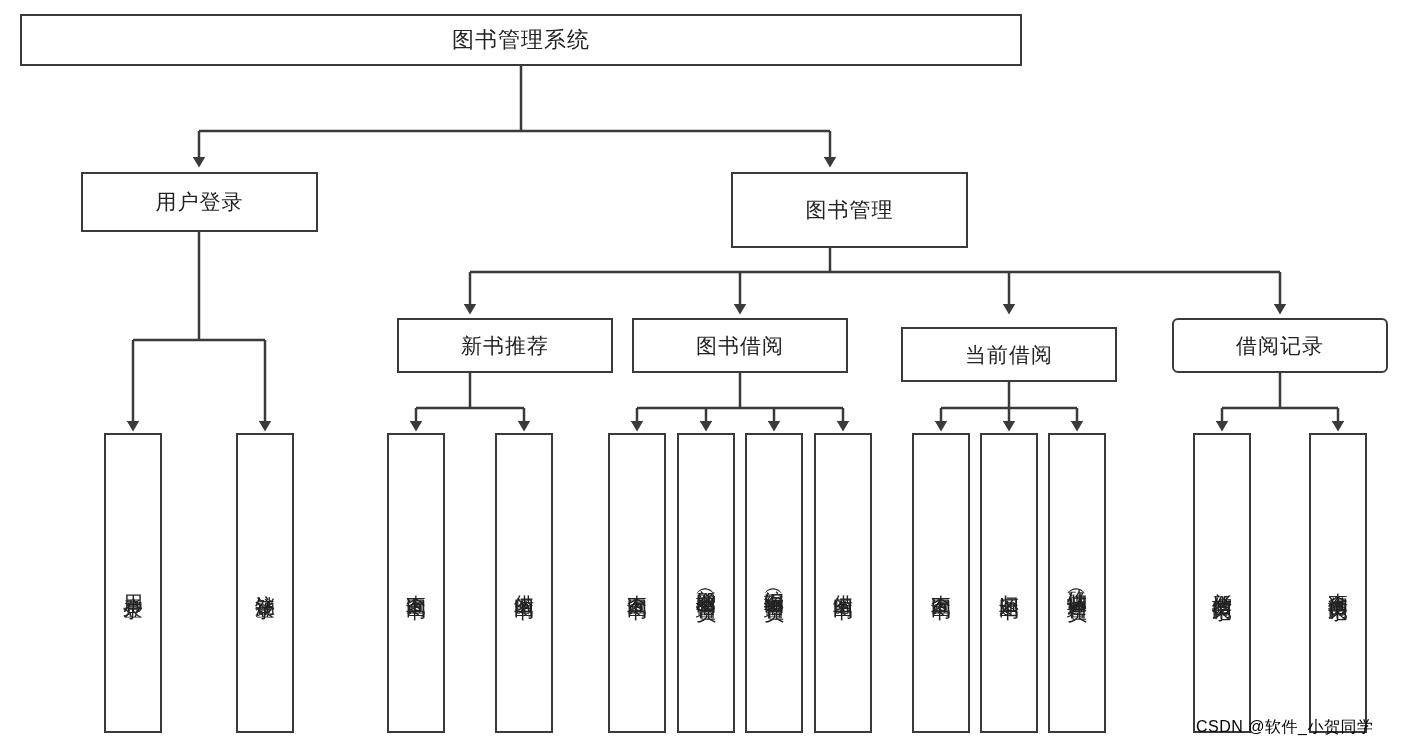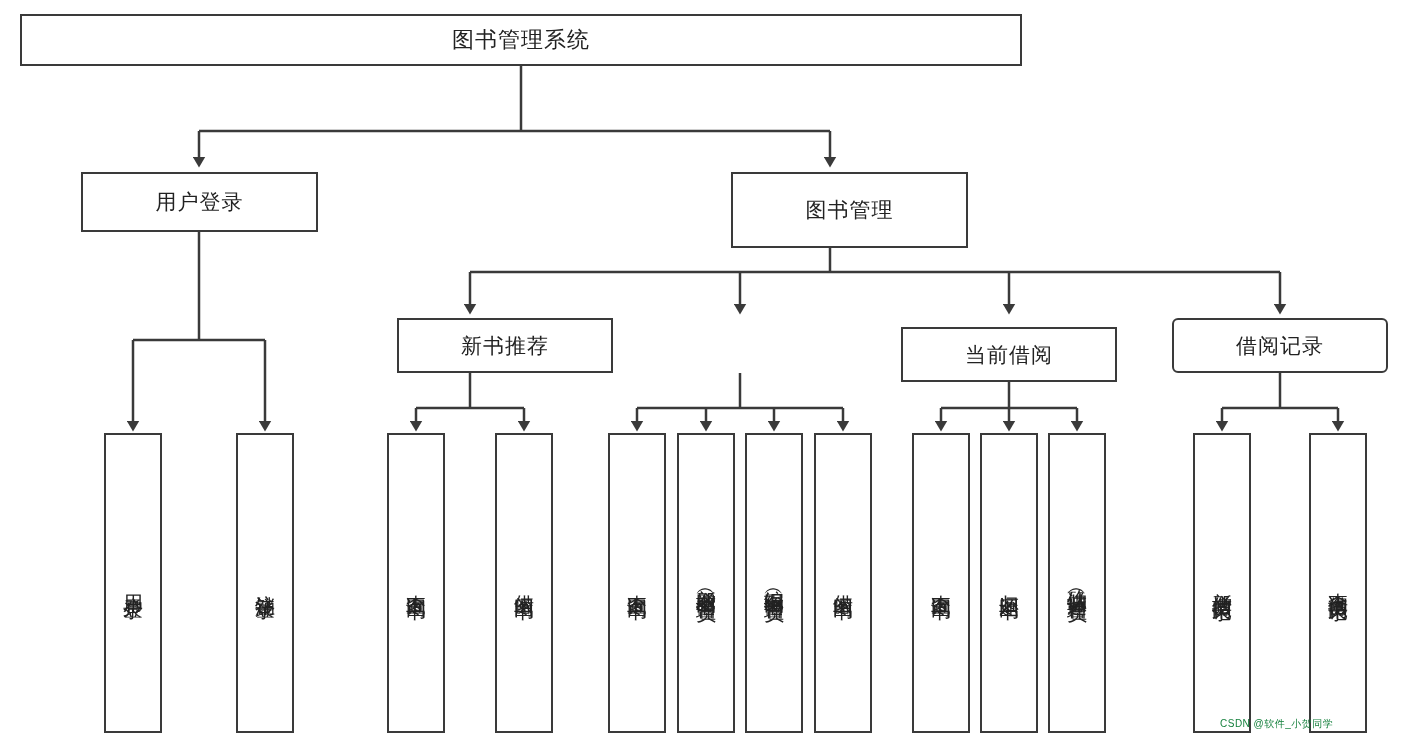--- a/index.html
+++ b/index.html
@@ -13,21 +13,21 @@
   .root .lbl{font-size:22px;letter-spacing:1px;}
   .leaf{border-width:2px;}
   .leaf .lbl{
     font-size:20px;
     writing-mode:vertical-rl;
     text-orientation:upright;
     letter-spacing:2px;
     line-height:1.05;
     text-align:center;
   }
-  .watermark{position:absolute;color:#15803d;font-size:10px;white-space:nowrap;letter-spacing:.5px;margin-left:24px;}
+  .watermark{position:absolute;color:#000000;font-size:16px;white-space:nowrap;letter-spacing:.5px;}
 </style>
 </head>
 <body>
 
 <div id="stage">
 
   <svg id="wires" viewBox="0 0 1405 747">
     <defs>
       <marker id="arrow" markerWidth="11" markerHeight="13" refX="1.5" refY="6.5" orient="auto" markerUnits="userSpaceOnUse">
         <path d="M0,0 L11,6.5 L0,13 Z" fill="#3a3a3a"></path>
@@ -85,20 +85,23 @@
   <div class="node h-node" style="left:81px;top:172px;width:237px;height:60px;">
     <span class="lbl">用户登录</span>
   </div>
   <div class="node h-node" style="left:731px;top:172px;width:237px;height:76px;">
     <span class="lbl">图书管理</span>
   </div>
 
   <div class="node h-node" style="left:362px;top:318px;width:216px;height:55px;margin-left:35px;">
     <span class="lbl">新书推荐</span>
   </div>
+  <div class="node h-node" style="left:632px;top:318px;width:216px;height:55px;">
+    <span class="lbl">图书借阅</span>
+  </div>
   <div class="node h-node" style="left:901px;top:327px;width:216px;height:55px;">
     <span class="lbl">当前借阅</span>
   </div>
   <div class="node h-node" style="left:1172px;top:318px;width:216px;height:55px;border-radius:6px;">
     <span class="lbl">借阅记录</span>
   </div>
 
   <div class="node leaf" style="left:104px;top:433px;width:58px;height:300px;">
     <span class="lbl">用户登录</span>
   </div>

